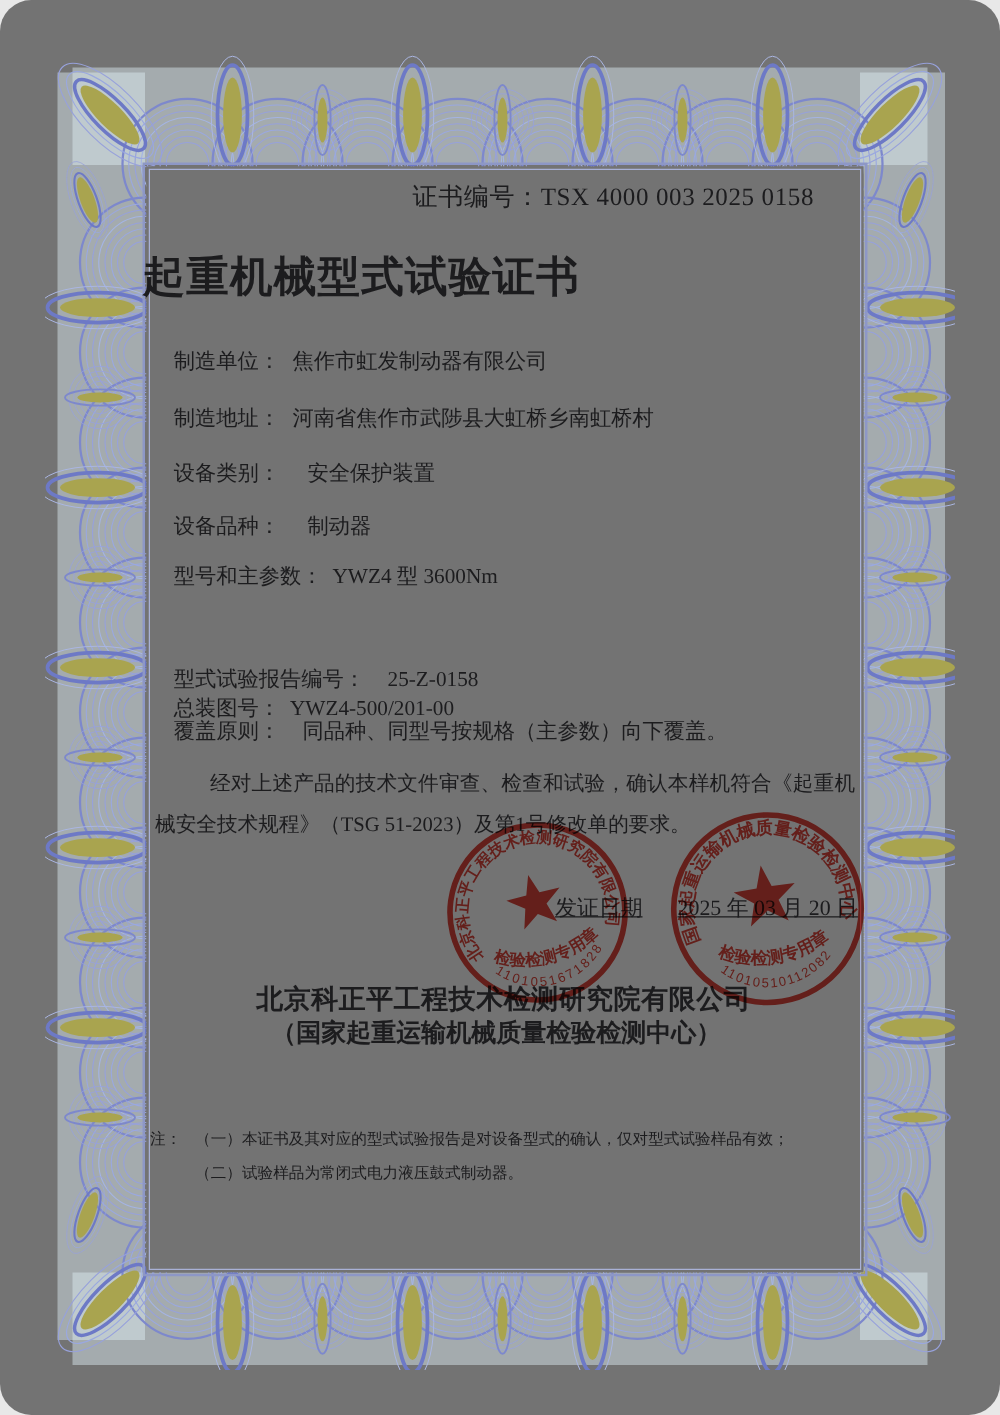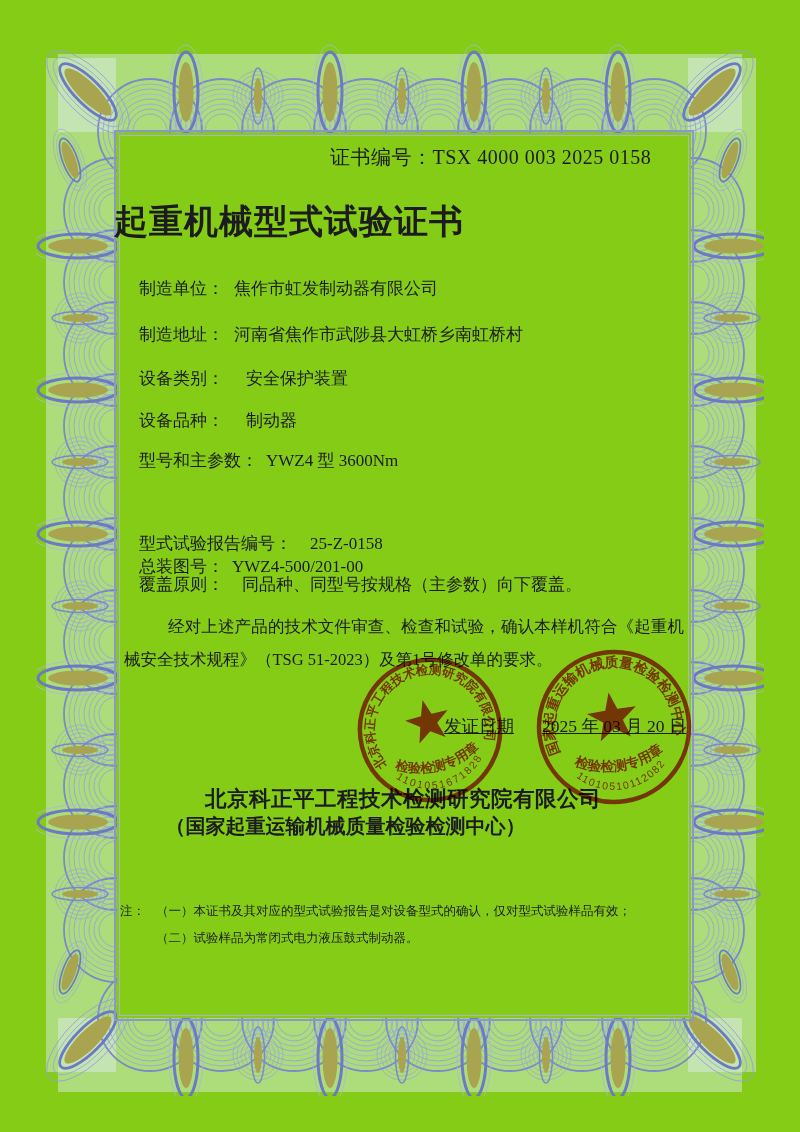--- a/index.html
+++ b/index.html
@@ -1,20 +1,21 @@
 <!DOCTYPE html>
 <html><head>
 <meta charset="utf-8">
 <style>
   html,body{margin:0;padding:0;background:#e8e8e8;}
   .page{
     position:relative;width:800px;height:1132px;margin:0 auto;
-    background:#84cc16;overflow:hidden;
+    background:#737373;overflow:hidden;
     font-family:"Liberation Serif","DejaVu Serif",serif;
     color:#1c1c1e;
+    border-radius:25px;
   }
   .border-svg{position:absolute;left:0;top:0;z-index:0;}
   .frame{
     position:absolute;left:114px;top:130px;width:576px;height:887px;
     border:2px solid #8d97c6;z-index:1;background:transparent;
   }
   .frame::before{
     content:"";position:absolute;left:3px;top:3px;right:3px;bottom:3px;
     border:1px solid #a9b1d6;
   }
@@ -40,21 +41,21 @@
     position:absolute;left:124px;top:610px;width:560px;margin:0;
     font-size:16.5px;line-height:33px;text-indent:44px;text-align:justify;
   }
   .date-line{position:absolute;left:444px;top:714px;font-size:17.5px;white-space:nowrap;text-decoration:underline;}
   .date-line .date-val{margin-left:28px;}
   .issuer1{
     position:absolute;left:114px;top:784px;width:578px;text-align:center;
     font-size:21.5px;font-weight:bold;letter-spacing:.5px;
   }
   .issuer2{
-    position:absolute;left:114px;top:813px;width:463px;text-align:center;
+    position:absolute;left:114px;top:813px;width:463px;text-align:right;
     font-size:20px;font-weight:bold;
   }
   .notes-label{position:absolute;left:120px;top:903px;font-size:12.5px;}
   .note-line{position:absolute;left:156px;font-size:12.5px;white-space:nowrap;}
   .n0{top:903px;} .n1{top:930px;}
   .stamp{
     position:absolute;z-index:3;mix-blend-mode:multiply;opacity:.88;
   }
   .stamp-left{left:342px;top:642px;transform:rotate(-14deg);}
   .stamp-right{left:524px;top:637px;transform:rotate(-9deg);}

